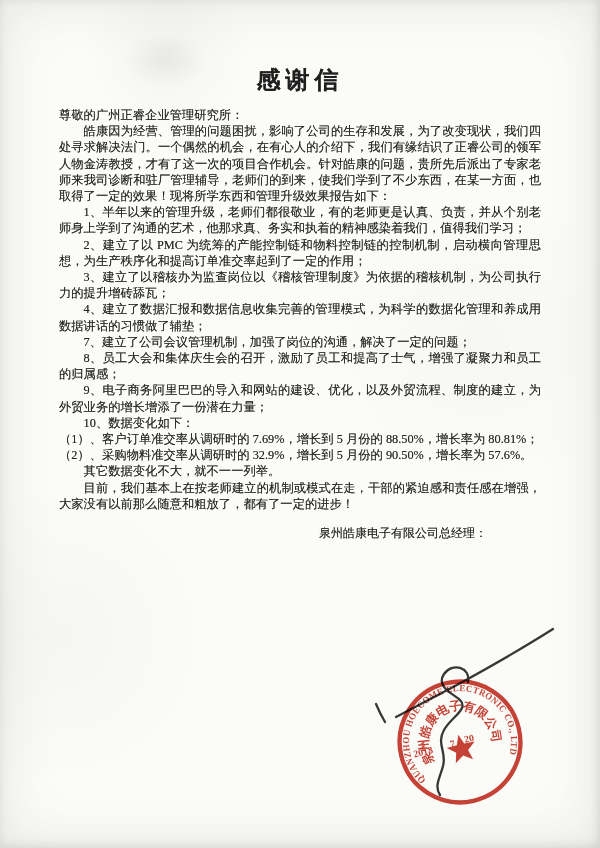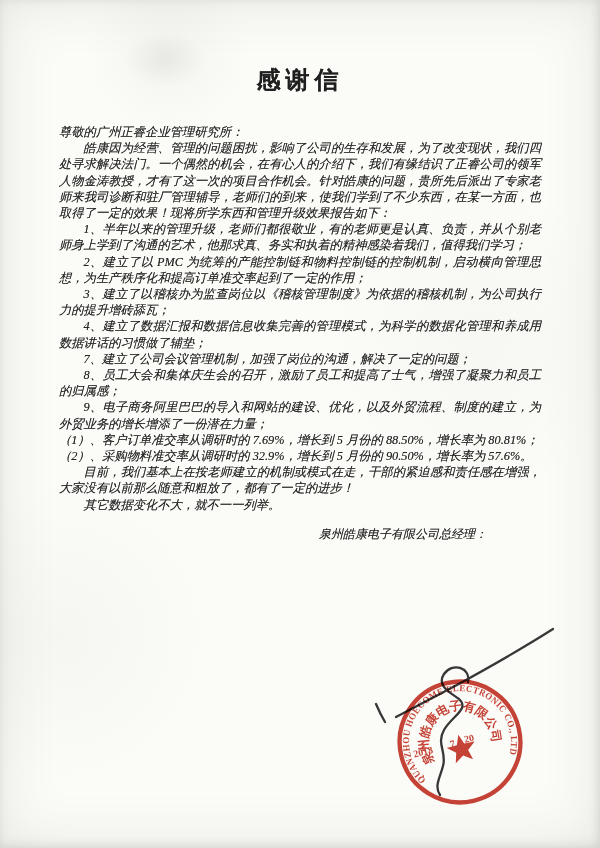--- a/index.html
+++ b/index.html
@@ -24,25 +24,24 @@
   }
   .letter-title{
     margin:0;padding-top:64px;
     text-align:center;
     font-size:24px;font-weight:bold;color:#1f1f1f;
     letter-spacing:5px;
     text-shadow:0 0 .4px rgba(20,20,20,.7);
   }
   .body-text{
     position:relative;
-    margin:28px auto 0 auto;
+    margin:11px auto 0 auto;
     width:482px;
     font-size:12.3px;line-height:16.2px;color:#262626;
     text-shadow:0 0 .35px rgba(30,30,30,.55);
-    font-style:italic;
   }
   .salutation{margin:0;text-align:left;}
   .para{margin:0;text-align:justify;}
   .para.indent{text-indent:2em;}
   .para.hang{padding-left:4.6em;text-indent:-4.6em;}
   .signature-line{
     margin:13px 0 0 0;
     width:428px;
     text-align:right;
     font-size:12px;color:#262626;
@@ -79,24 +78,25 @@
     <p class="salutation">尊敬的广州正睿企业管理研究所：</p>
     <div>
         <p class="para indent">皓康因为经营、管理的问题困扰，影响了公司的生存和发展，为了改变现状，我们四处寻求解决法门。一个偶然的机会，在有心人的介绍下，我们有缘结识了正睿公司的领军人物金涛教授，才有了这一次的项目合作机会。针对皓康的问题，贵所先后派出了专家老师来我司诊断和驻厂管理辅导，老师们的到来，使我们学到了不少东西，在某一方面，也取得了一定的效果！现将所学东西和管理升级效果报告如下：</p>
         <p class="para indent">1、半年以来的管理升级，老师们都很敬业，有的老师更是认真、负责，并从个别老师身上学到了沟通的艺术，他那求真、务实和执着的精神感染着我们，值得我们学习；</p>
         <p class="para indent">2、建立了以 PMC 为统筹的产能控制链和物料控制链的控制机制，启动横向管理思想，为生产秩序化和提高订单准交率起到了一定的作用；</p>
         <p class="para indent">3、建立了以稽核办为监查岗位以《稽核管理制度》为依据的稽核机制，为公司执行力的提升增砖舔瓦；</p>
         <p class="para indent">4、建立了数据汇报和数据信息收集完善的管理模式，为科学的数据化管理和养成用数据讲话的习惯做了辅垫；</p>
         <p class="para indent">7、建立了公司会议管理机制，加强了岗位的沟通，解决了一定的问题；</p>
         <p class="para indent">8、员工大会和集体庆生会的召开，激励了员工和提高了士气，增强了凝聚力和员工的归属感；</p>
         <p class="para indent">9、电子商务阿里巴巴的导入和网站的建设、优化，以及外贸流程、制度的建立，为外贸业务的增长增添了一份潜在力量；</p>
+        <p class="para indent">10、数据变化如下：</p>
         <p class="para hang">（1）、客户订单准交率从调研时的 7.69%，增长到 5 月份的 88.50%，增长率为 80.81%；</p>
         <p class="para hang">（2）、采购物料准交率从调研时的 32.9%，增长到 5 月份的 90.50%，增长率为 57.6%。</p>
+        <p class="para indent">其它数据变化不大，就不一一列举。</p>
         <p class="para indent">目前，我们基本上在按老师建立的机制或模式在走，干部的紧迫感和责任感在增强，大家没有以前那么随意和粗放了，都有了一定的进步！</p>
-        <p class="para indent">其它数据变化不大，就不一一列举。</p>
       </div>
     <p class="signature-line">泉州皓康电子有限公司总经理：</p>
   </div>
 
   <svg class="seal" viewBox="0 0 140 140">
     <circle cx="70" cy="70" r="64" fill="none" stroke="#c43527" stroke-width="4.6"></circle>
     <defs>
       <path id="arc-en" d="M 25.8,101.0 A 54,54 0 1 1 114.2,101.0" fill="none"></path>
       <path id="arc-cn" d="M 39.2,84.4 A 34,34 0 1 1 100.8,84.4" fill="none"></path>
     </defs>

